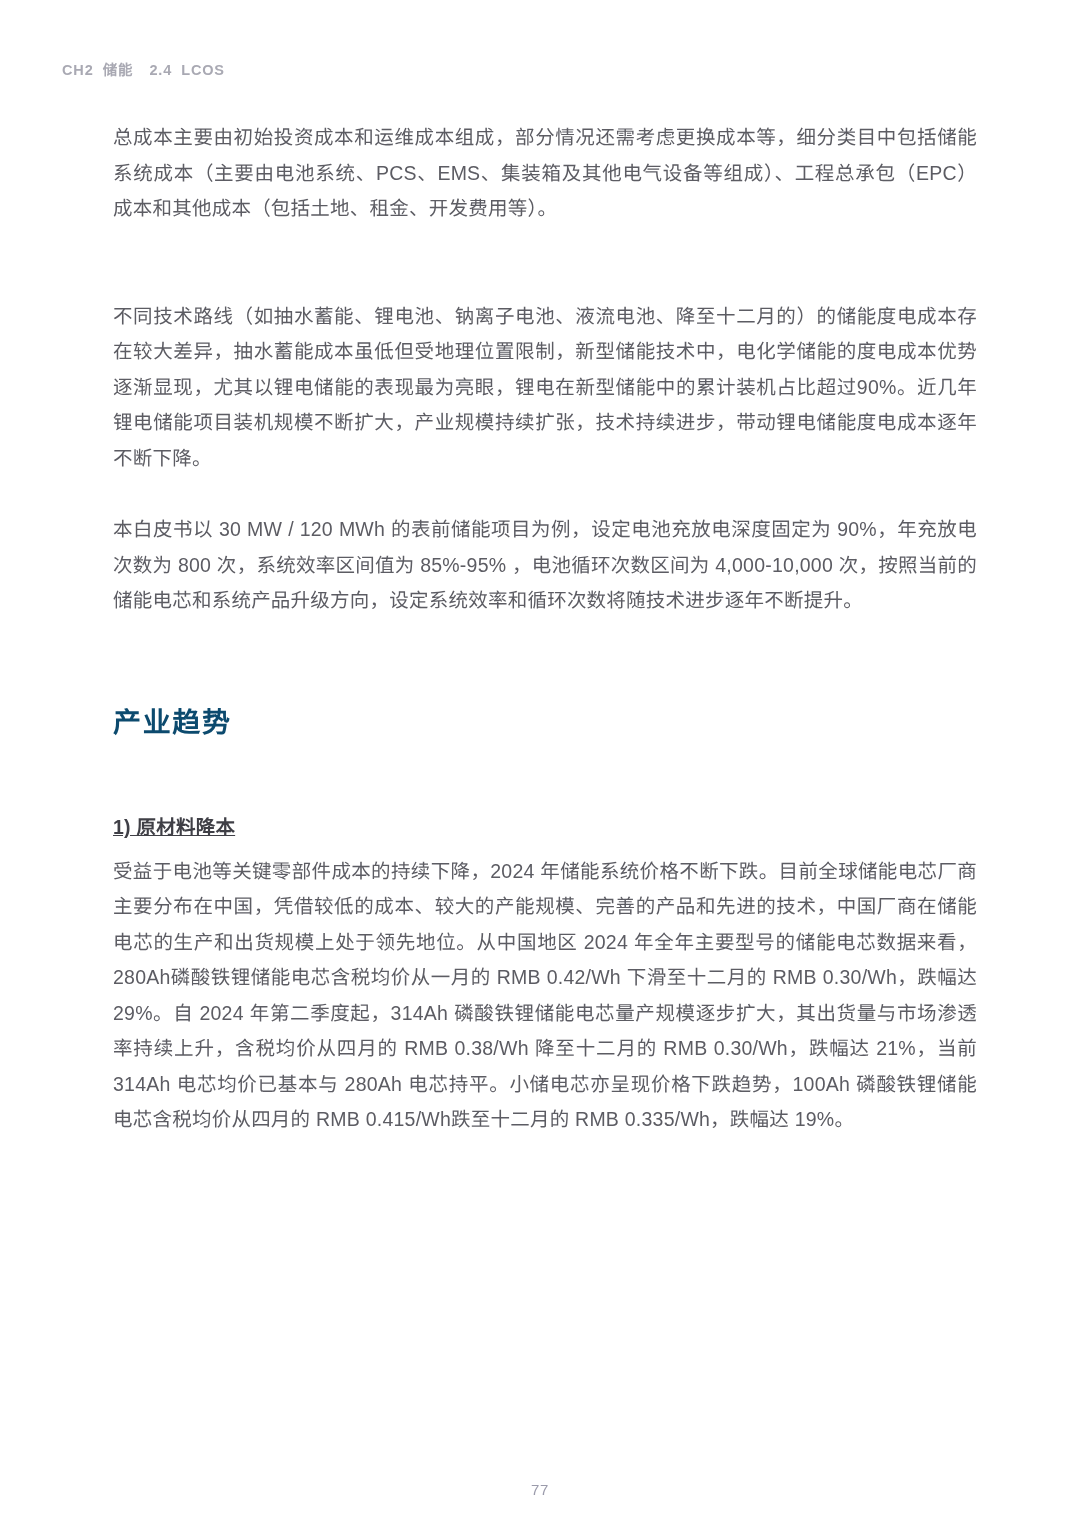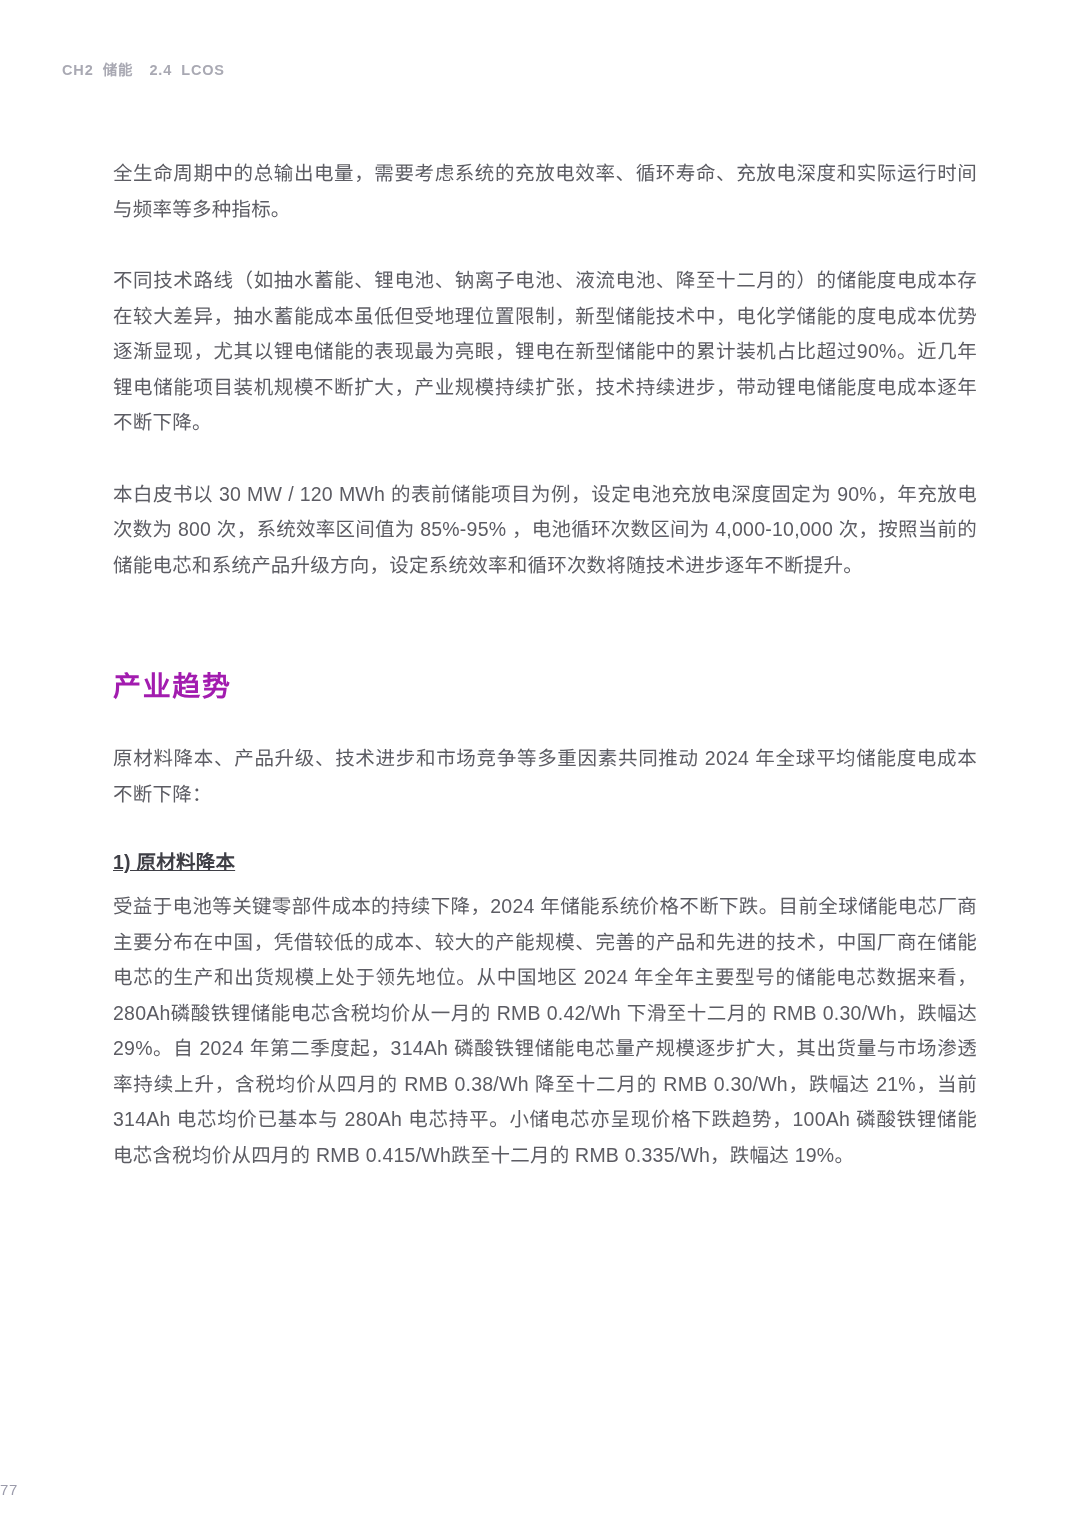--- a/index.html
+++ b/index.html
@@ -67,76 +67,75 @@
   .spacer-big { height: 84px; }
   .spacer-mid { height: 34px; }
   .spacer-small { height: 10px; }
 
   
   h2.section-heading {
     margin: 0;
     font-size: 28px;
     line-height: 40px;
     font-weight: 700;
-    color: #a21caf;
+    color: #0c4a6e;
     letter-spacing: 0.06em;
   }
 
   
   h3.sub-heading {
     margin: 0;
     font-size: 19.5px;
     line-height: 33px;
     font-weight: 700;
     color: #3f3f46;
     letter-spacing: 0.012em;
     text-decoration: underline;
   }
 
   
   .page-number {
     position: absolute;
     left: 0;
     right: 0;
     top: 1481px;
-    text-align: left;
+    text-align: center;
     font-size: 15px;
     color: #9b9bab;
     letter-spacing: 0.05em;
     user-select: none;
   }
 </style>
 </head>
 <body>
 
 <div class="page">
 
   <div class="running-header">
     <span class="hdr-seg">CH2</span><span class="hdr-gap"></span><span class="hdr-seg">储能</span><span class="hdr-gap-wide"></span><span class="hdr-seg">2.4</span><span class="hdr-gap"></span><span class="hdr-seg">LCOS</span>
   </div>
 
   <div class="content">
 
+    <p class="body-text">总成本主要由初始投资成本和运维成本组成，部分情况还需考虑更换成本等，细分类目中包括储能系统成本（主要由电池系统、PCS、EMS、集装箱及其他电气设备等组成）、工程总承包（EPC）成本和其他成本（包括土地、租金、开发费用等）。</p>
     <div class="para-gap-1"></div>
 
-    <p class="body-text">全生命周期中的总输出电量，需要考虑系统的充放电效率、循环寿命、充放电深度和实际运行时间与频率等多种指标。</p>
     <div class="para-gap-2"></div>
 
     <p class="body-text">不同技术路线（如抽水蓄能、锂电池、钠离子电池、液流电池、降至十二月的）的储能度电成本存在较大差异，抽水蓄能成本虽低但受地理位置限制，新型储能技术中，电化学储能的度电成本优势逐渐显现，尤其以锂电储能的表现最为亮眼，锂电在新型储能中的累计装机占比超过90%。近几年锂电储能项目装机规模不断扩大，产业规模持续扩张，技术持续进步，带动锂电储能度电成本逐年不断下降。</p>
     <div class="para-gap-3"></div>
 
     <p class="body-text">本白皮书以 30 MW / 120 MWh 的表前储能项目为例，设定电池充放电深度固定为 90%，年充放电次数为 800 次，系统效率区间值为 85%-95% ，电池循环次数区间为 4,000-10,000 次，按照当前的储能电芯和系统产品升级方向，设定系统效率和循环次数将随技术进步逐年不断提升。</p>
 
     <div class="spacer-big"></div>
 
     <h2 class="section-heading">产业趋势</h2>
 
     <div class="spacer-mid"></div>
 
-    <p class="body-text">原材料降本、产品升级、技术进步和市场竞争等多重因素共同推动 2024 年全球平均储能度电成本不断下降：</p>
 
     <div class="spacer-mid"></div>
 
     <h3 class="sub-heading">1) 原材料降本</h3>
 
     <div class="spacer-small"></div>
 
     <p class="body-text">受益于电池等关键零部件成本的持续下降，2024  年储能系统价格不断下跌。目前全球储能电芯厂商主要分布在中国，凭借较低的成本、较大的产能规模、完善的产品和先进的技术，中国厂商在储能电芯的生产和出货规模上处于领先地位。从中国地区 2024 年全年主要型号的储能电芯数据来看，280Ah磷酸铁锂储能电芯含税均价从一月的 RMB 0.42/Wh 下滑至十二月的 RMB 0.30/Wh，跌幅达 29%。自 2024 年第二季度起，314Ah 磷酸铁锂储能电芯量产规模逐步扩大，其出货量与市场渗透率持续上升，含税均价从四月的 RMB 0.38/Wh 降至十二月的 RMB 0.30/Wh，跌幅达 21%，当前 314Ah 电芯均价已基本与 280Ah 电芯持平。小储电芯亦呈现价格下跌趋势，100Ah 磷酸铁锂储能电芯含税均价从四月的 RMB 0.415/Wh跌至十二月的 RMB 0.335/Wh，跌幅达 19%。</p>
 
   </div>

